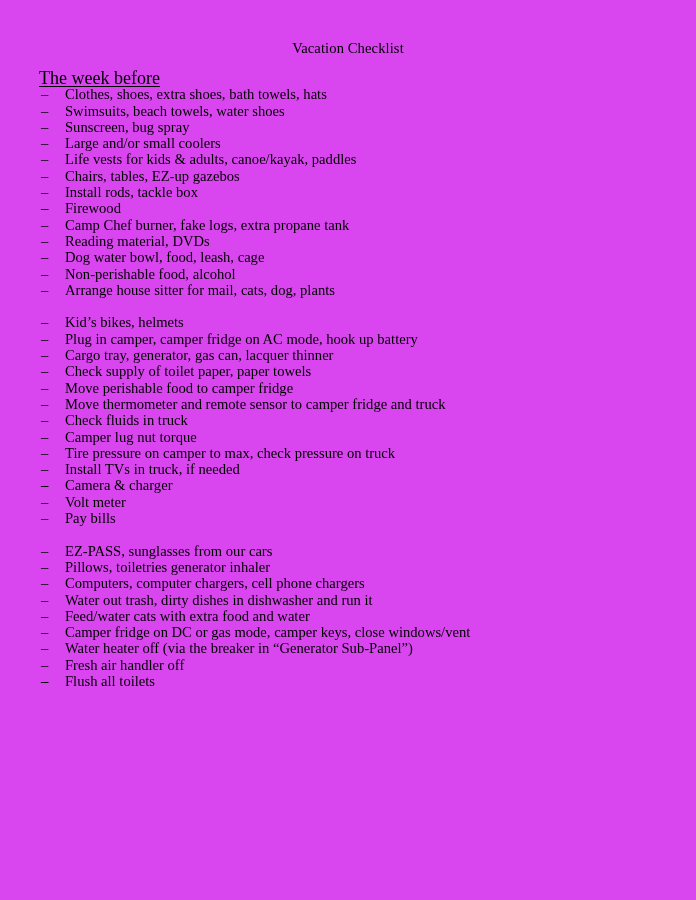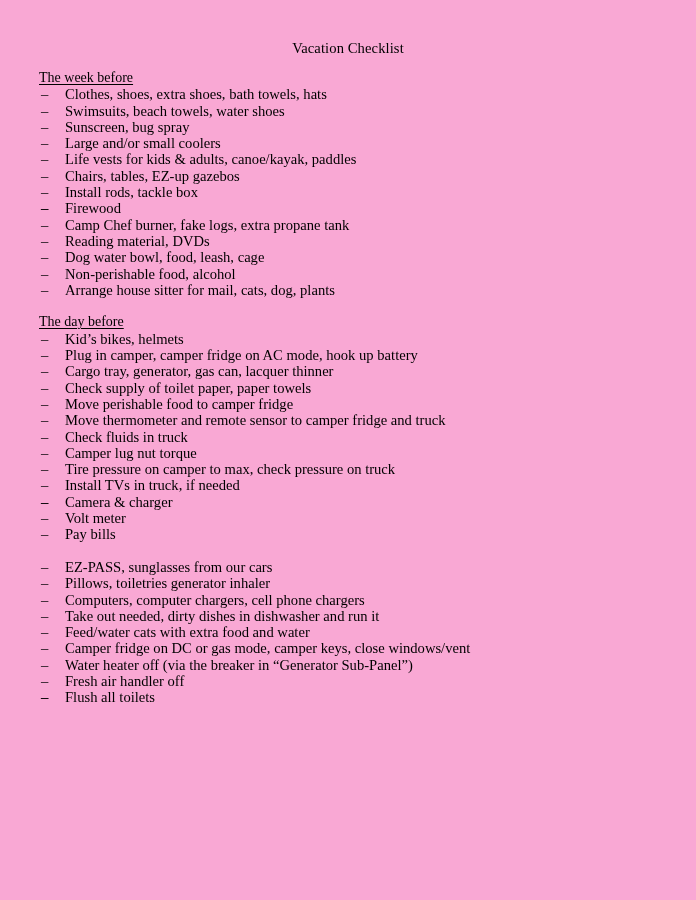--- a/index.html
+++ b/index.html
@@ -15,21 +15,21 @@
     font-family: "Liberation Serif", "DejaVu Serif", serif;
     color: #000000;
     -webkit-font-smoothing: antialiased;
   }
   .page {
     position: absolute;
     left: 0;
     top: 0;
     width: 696px;
     height: 900px;
-    background: #f9a8d4;
+    background: #d946ef;
   }
   .doc-title {
     position: absolute;
     left: 0;
     top: 40px;
     width: 696px;
     text-align: center;
     font-size: 14.6px;
     line-height: 16.3px;
     letter-spacing: 0.1px;
@@ -41,21 +41,21 @@
     width: 620px;
   }
   .section {
     margin: 0;
     padding: 0;
   }
   .section + .section {
     margin-top: 16.3px;
   }
   .section-heading {
-    font-size: 14px;
+    font-size: 18px;
     line-height: 16.3px;
     text-decoration: underline;
     text-underline-offset: 2px;
     white-space: nowrap;
   }
   .item-list {
     list-style: none;
     margin: 0;
     padding: 0;
   }
@@ -99,21 +99,20 @@
           <li class="item"><span class="item-dash">–</span></li>
           <li class="item"><span class="item-dash">–</span><span class="item-text">Firewood</span></li>
           <li class="item"><span class="item-dash">–</span><span class="item-text">Camp Chef burner, fake logs, extra propane tank</span></li>
           <li class="item"><span class="item-dash">–</span><span class="item-text">Reading material, DVDs</span></li>
           <li class="item"><span class="item-dash">–</span><span class="item-text">Dog water bowl, food, leash, cage</span></li>
           <li class="item"><span class="item-dash">–</span><span class="item-text">Non-perishable food, alcohol</span></li>
           <li class="item"><span class="item-dash">–</span><span class="item-text">Arrange house sitter for mail, cats, dog, plants</span></li>
         </ul>
       </div>
       <div class="section">
-        <div class="section-heading">The day before</div>
         <ul class="item-list">
           <li class="item"><span class="item-dash">–</span><span class="item-text">Kid’s bikes, helmets</span></li>
           <li class="item"><span class="item-dash">–</span><span class="item-text">Plug in camper, camper fridge on AC mode, hook up battery</span></li>
           <li class="item"><span class="item-dash">–</span><span class="item-text">Cargo tray, generator, gas can, lacquer thinner</span></li>
           <li class="item"><span class="item-dash">–</span><span class="item-text">Check supply of toilet paper, paper towels</span></li>
           <li class="item"><span class="item-dash">–</span><span class="item-text">Move perishable food to camper fridge</span></li>
           <li class="item"><span class="item-dash">–</span><span class="item-text">Move thermometer and remote sensor to camper fridge and truck</span></li>
           <li class="item"><span class="item-dash">–</span><span class="item-text">Check fluids in truck</span></li>
           <li class="item"><span class="item-dash">–</span><span class="item-text">Camper lug nut torque</span></li>
           <li class="item"><span class="item-dash">–</span><span class="item-text">Tire pressure on camper to max, check pressure on truck</span></li>
@@ -122,21 +121,21 @@
           <li class="item"><span class="item-dash">–</span><span class="item-text">Camera &amp; charger</span></li>
           <li class="item"><span class="item-dash">–</span><span class="item-text">Volt meter</span></li>
           <li class="item"><span class="item-dash">–</span><span class="item-text">Pay bills</span></li>
         </ul>
       </div>
       <div class="section">
         <ul class="item-list">
           <li class="item"><span class="item-dash">–</span><span class="item-text">EZ-PASS, sunglasses from our cars</span></li>
           <li class="item"><span class="item-dash">–</span><span class="item-text">Pillows, toiletries generator inhaler</span></li>
           <li class="item"><span class="item-dash">–</span><span class="item-text">Computers, computer chargers, cell phone chargers</span></li>
-          <li class="item"><span class="item-dash">–</span><span class="item-text">Take out needed, dirty dishes in dishwasher and run it</span></li>
+          <li class="item"><span class="item-dash">–</span><span class="item-text">Water out trash, dirty dishes in dishwasher and run it</span></li>
           <li class="item"><span class="item-dash">–</span><span class="item-text">Feed/water cats with extra food and water</span></li>
           <li class="item"><span class="item-dash">–</span><span class="item-text">Camper fridge on DC or gas mode, camper keys, close windows/vent</span></li>
           <li class="item"><span class="item-dash">–</span><span class="item-text">Water heater off (via the breaker in “Generator Sub-Panel”)</span></li>
           <li class="item"><span class="item-dash">–</span><span class="item-text">Fresh air handler off</span></li>
           <li class="item"><span class="item-dash">–</span></li>
           <li class="item"><span class="item-dash">–</span><span class="item-text">Flush all toilets</span></li>
         </ul>
       </div>
     </div>
 

